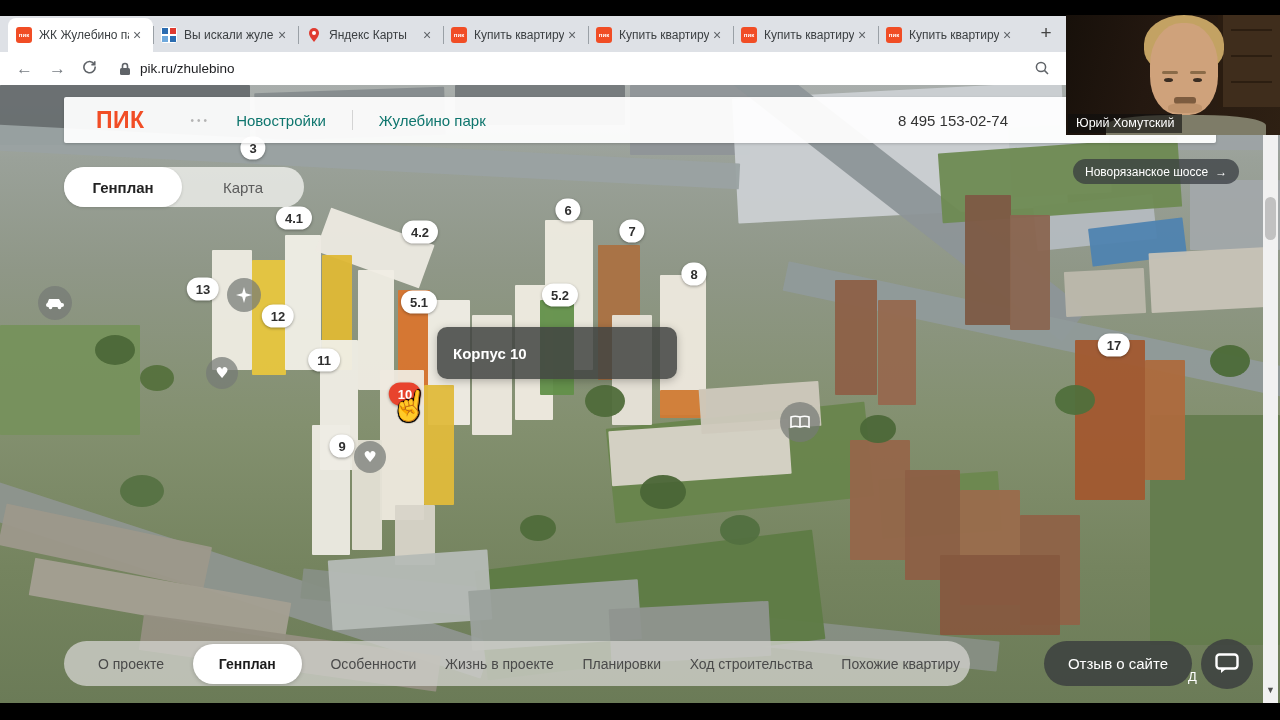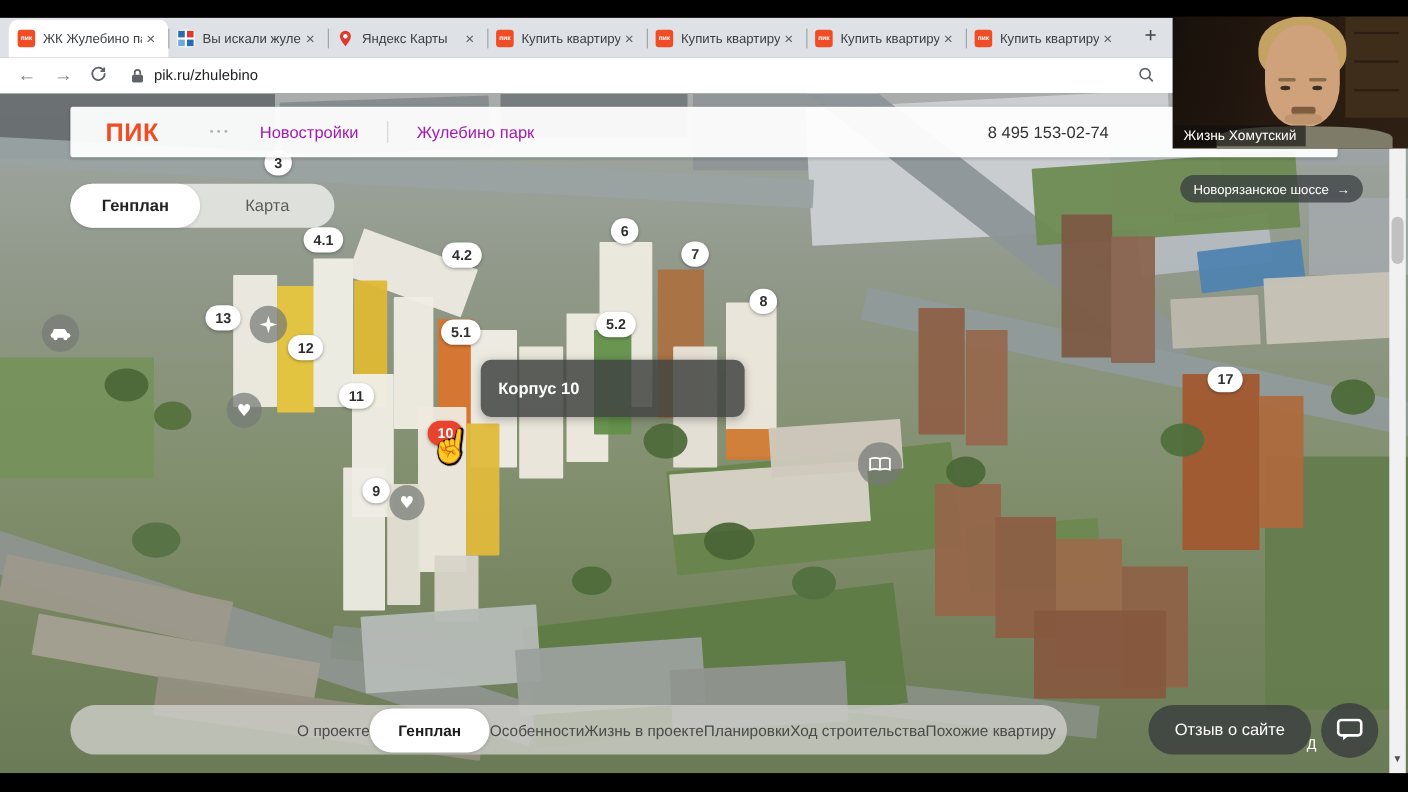--- a/index.html
+++ b/index.html
@@ -31,21 +31,21 @@
 
   
   #viewport{position:absolute;left:0;top:85px;width:1280px;height:618px;overflow:hidden;
     background:linear-gradient(180deg,#a9aeac 0%,#9aa199 12%,#8f9787 30%,#83906f 55%,#75845f 78%,#6b7b57 100%);}
   .art{position:absolute;}
   
   #siteheader{position:absolute;left:64px;top:12px;width:1152px;height:46px;background:rgba(255,255,255,.94);
     border-radius:2px;box-shadow:0 1px 3px rgba(0,0,0,.18);display:flex;align-items:center;z-index:6;}
   #logo{margin-left:32px;color:#f14d25;font-size:23px;font-weight:800;letter-spacing:.5px;}
   #menudots{margin-left:46px;color:#b4b4b4;font-size:10px;letter-spacing:3px;}
-  .hnav{margin-left:26px;color:#a21caf;font-size:15px;}
+  .hnav{margin-left:26px;color:#0f766e;font-size:15px;}
   .hdiv{width:1px;height:20px;background:#d4d4d4;margin-left:26px;}
   #phone{position:absolute;right:208px;color:#333;font-size:15px;}
   
   #viewtoggle{position:absolute;left:64px;top:82px;width:240px;height:40px;border-radius:22px;
     background:rgba(250,250,247,.72);z-index:6;display:flex;align-items:center;}
   #tg-genplan{width:118px;height:40px;background:#fff;border-radius:22px;box-shadow:0 1px 3px rgba(0,0,0,.15);
     display:flex;align-items:center;justify-content:center;font-size:15px;color:#222;font-weight:600;}
   #tg-karta{flex:1;text-align:center;font-size:15px;color:#5c5c5c;}
   
   #roadlabel{position:absolute;left:1073px;top:74px;height:25px;padding:0 12px;border-radius:13px;
@@ -60,21 +60,21 @@
   #tooltip{position:absolute;left:437px;top:242px;width:240px;border-radius:10px;
     background:rgba(66,68,66,.85);padding:15px 16px 14px;z-index:7;box-shadow:0 2px 8px rgba(0,0,0,.25);}
   #tooltip .tl{color:#fff;font-size:15px;font-weight:700;line-height:23px;}
   #tt-btn{margin-top:12px;height:34px;border-radius:17px;background:#fbfaf7;display:flex;align-items:center;
     justify-content:center;font-size:13.5px;color:#3a3a3a;}
   
   #cursor{position:absolute;left:392px;top:303px;z-index:8;color:#fff;font-size:30px;
     text-shadow:0 0 1px #000,1px 1px 1px #000,-1px 1px 1px #000,1px -1px 1px #000;transform:rotate(8deg);}
   
   #bottomnav{position:absolute;left:64px;top:556px;width:906px;height:45px;border-radius:23px;
-    background:rgba(208,208,202,.8);display:flex;align-items:center;justify-content:flex-end;
+    background:rgba(208,208,202,.8);display:flex;align-items:center;justify-content:space-between;
     padding:0 10px 0 34px;z-index:6;overflow:hidden;}
   .bn{color:#4a4a4a;font-size:14px;white-space:nowrap;}
   .bn-active{background:#fff;border-radius:23px;padding:12px 26px;color:#1d1d1d;font-weight:600;
     box-shadow:0 1px 4px rgba(0,0,0,.2);}
   #feedback{position:absolute;left:1044px;top:556px;width:148px;height:45px;border-radius:23px;
     background:rgba(60,63,64,.85);color:#fff;font-size:15px;display:flex;align-items:center;justify-content:center;z-index:6;}
   #chatbtn{position:absolute;left:1201px;top:554px;width:52px;height:50px;border-radius:50%;
     background:rgba(60,63,64,.85);display:flex;align-items:center;justify-content:center;z-index:6;}
   #strayletter{position:absolute;left:1188px;top:584px;color:#fff;font-size:13px;z-index:6;}
   
@@ -361,16 +361,16 @@
     <div class="hair"></div>
     <div class="face">
       <span class="brow" style="left:12px;"></span>
         <span class="brow" style="left:40px;"></span>
       <span class="eye" style="left:14px;"></span>
         <span class="eye" style="left:43px;"></span>
       <span class="stache"></span>
       <span class="chin"></span>
     </div>
     <div class="shoulders"></div>
-    <div id="camname">Жизнь Хомутский</div>
+    <div id="camname">Юрий Хомутский</div>
   </div>
 
 </div>
 
 </body></html>

